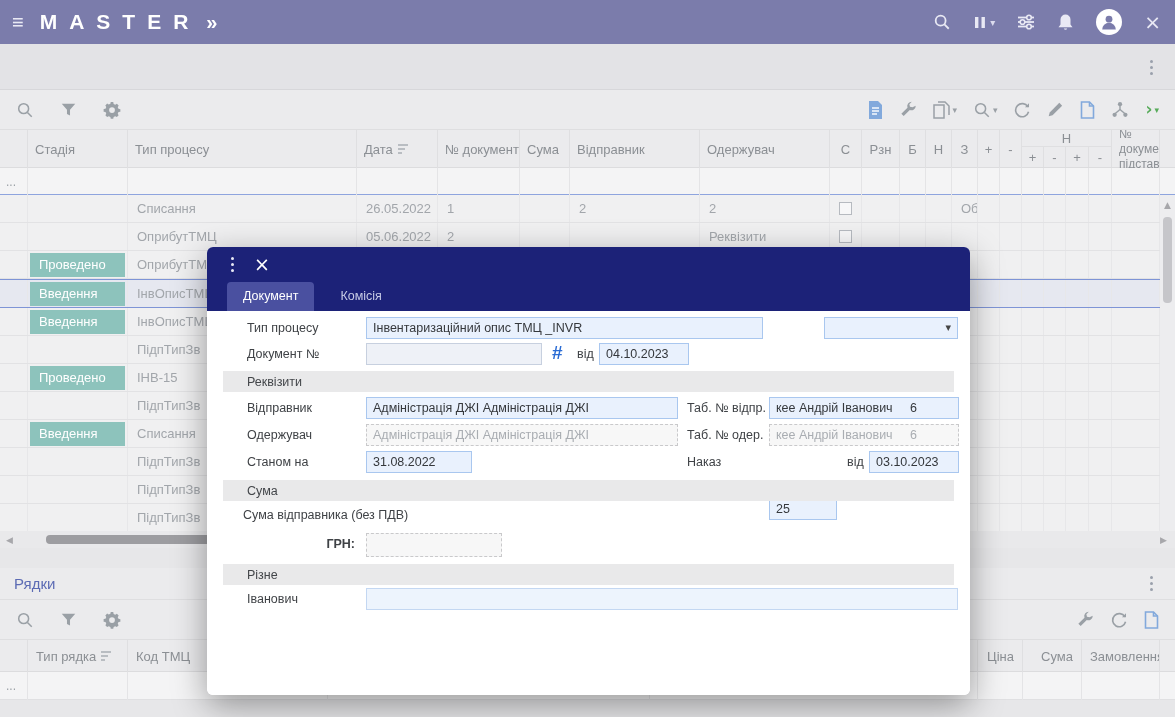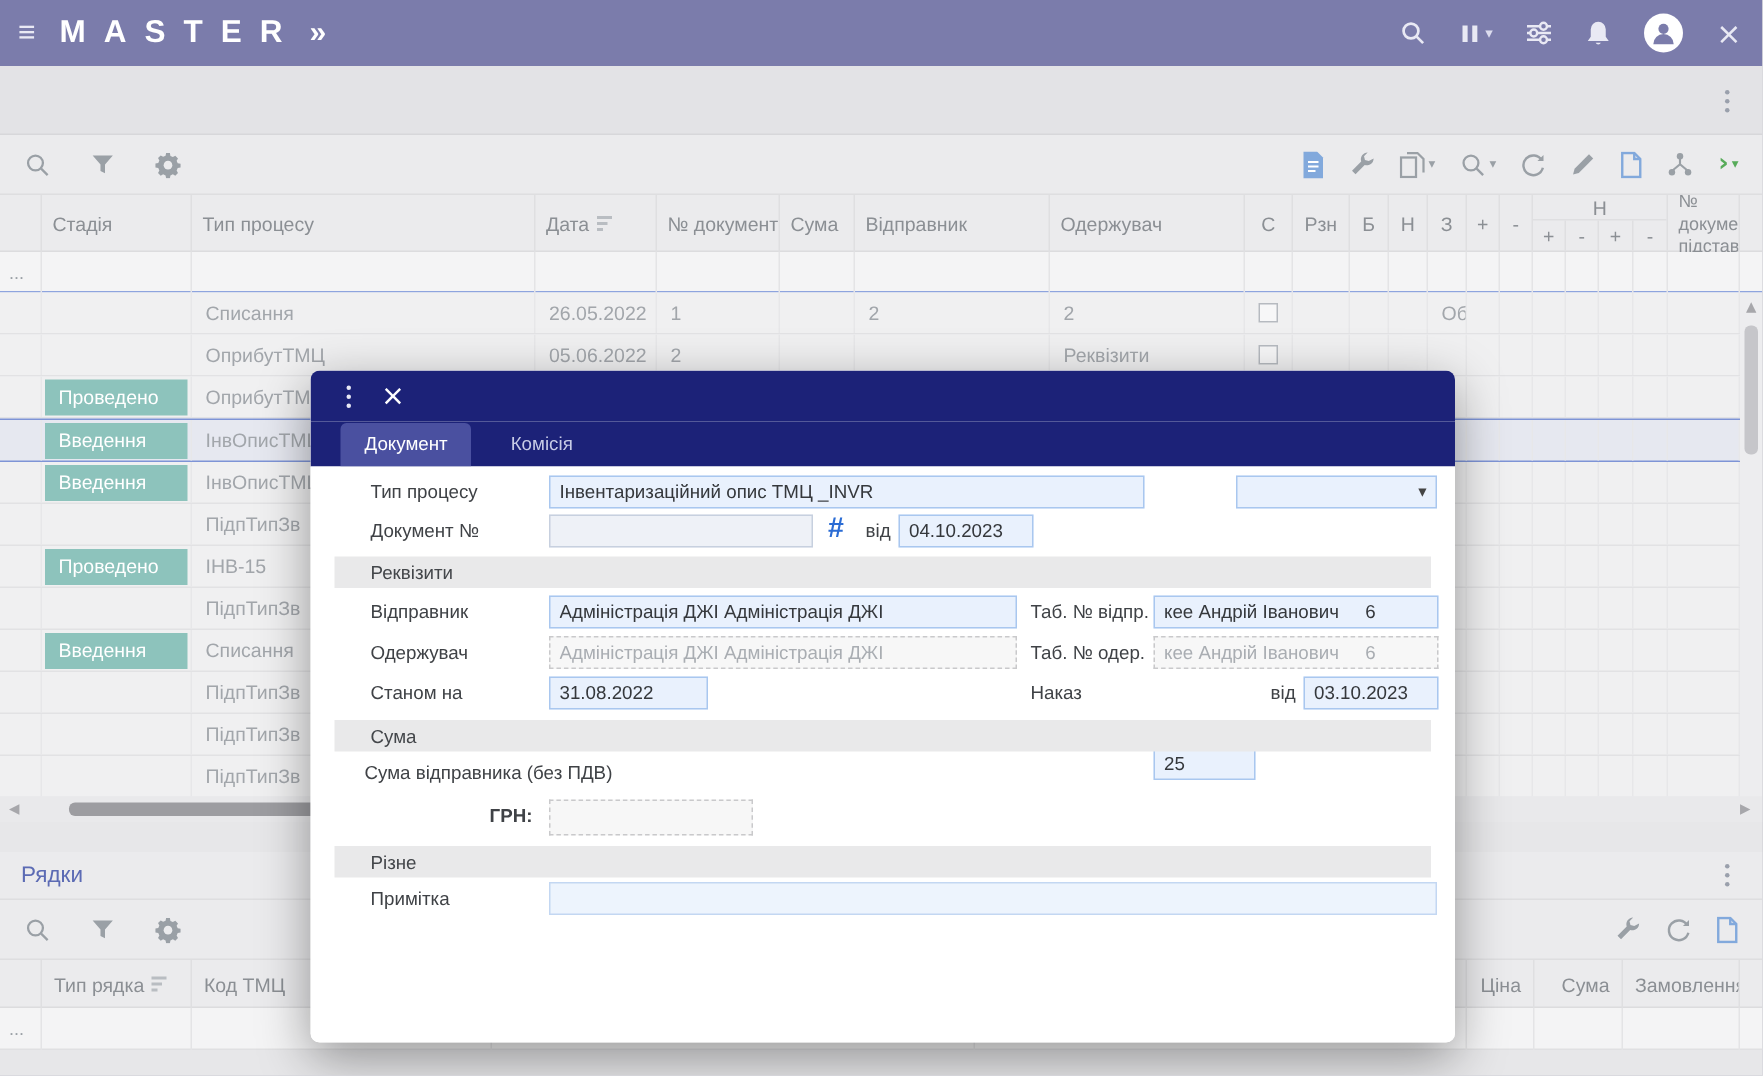--- a/index.html
+++ b/index.html
@@ -769,18 +769,18 @@
       <input class="in" style="left: 562px; top: 140px; width: 68px; margin-top: 47px;" value="25">
       <span class="mlabel" style="left:640px; top:144px;">від</span>
       <input class="in" style="left: 662px; top: 140px; width: 90px;" value="03.10.2023">
 
       <div class="secbar" style="top:169px;">Сума</div>
       <span class="mlabel" style="left:36px; top:197px;">Сума відправника (без ПДВ)</span>
       <span class="mlabel grnlab" style="left:40px; top:226px; width:108px; text-align:right;">ГРН:</span>
       <input class="in dis" style="left: 159px; top: 222px; width: 136px; height: 24px;" value="">
 
       <div class="secbar" style="top:253px;">Різне</div>
-      <span class="mlabel" style="left:40px; top:281px;">Примітка</span>
+      <span class="mlabel" style="left:40px; top:281px;">Іванович</span>
       <input class="in" style="left: 159px; top: 277px; width: 592px; background: rgb(237, 244, 253); border-color: rgb(195, 215, 242);" value="">
 
     </div>
   </div>
 </div>
 
 </body></html>

